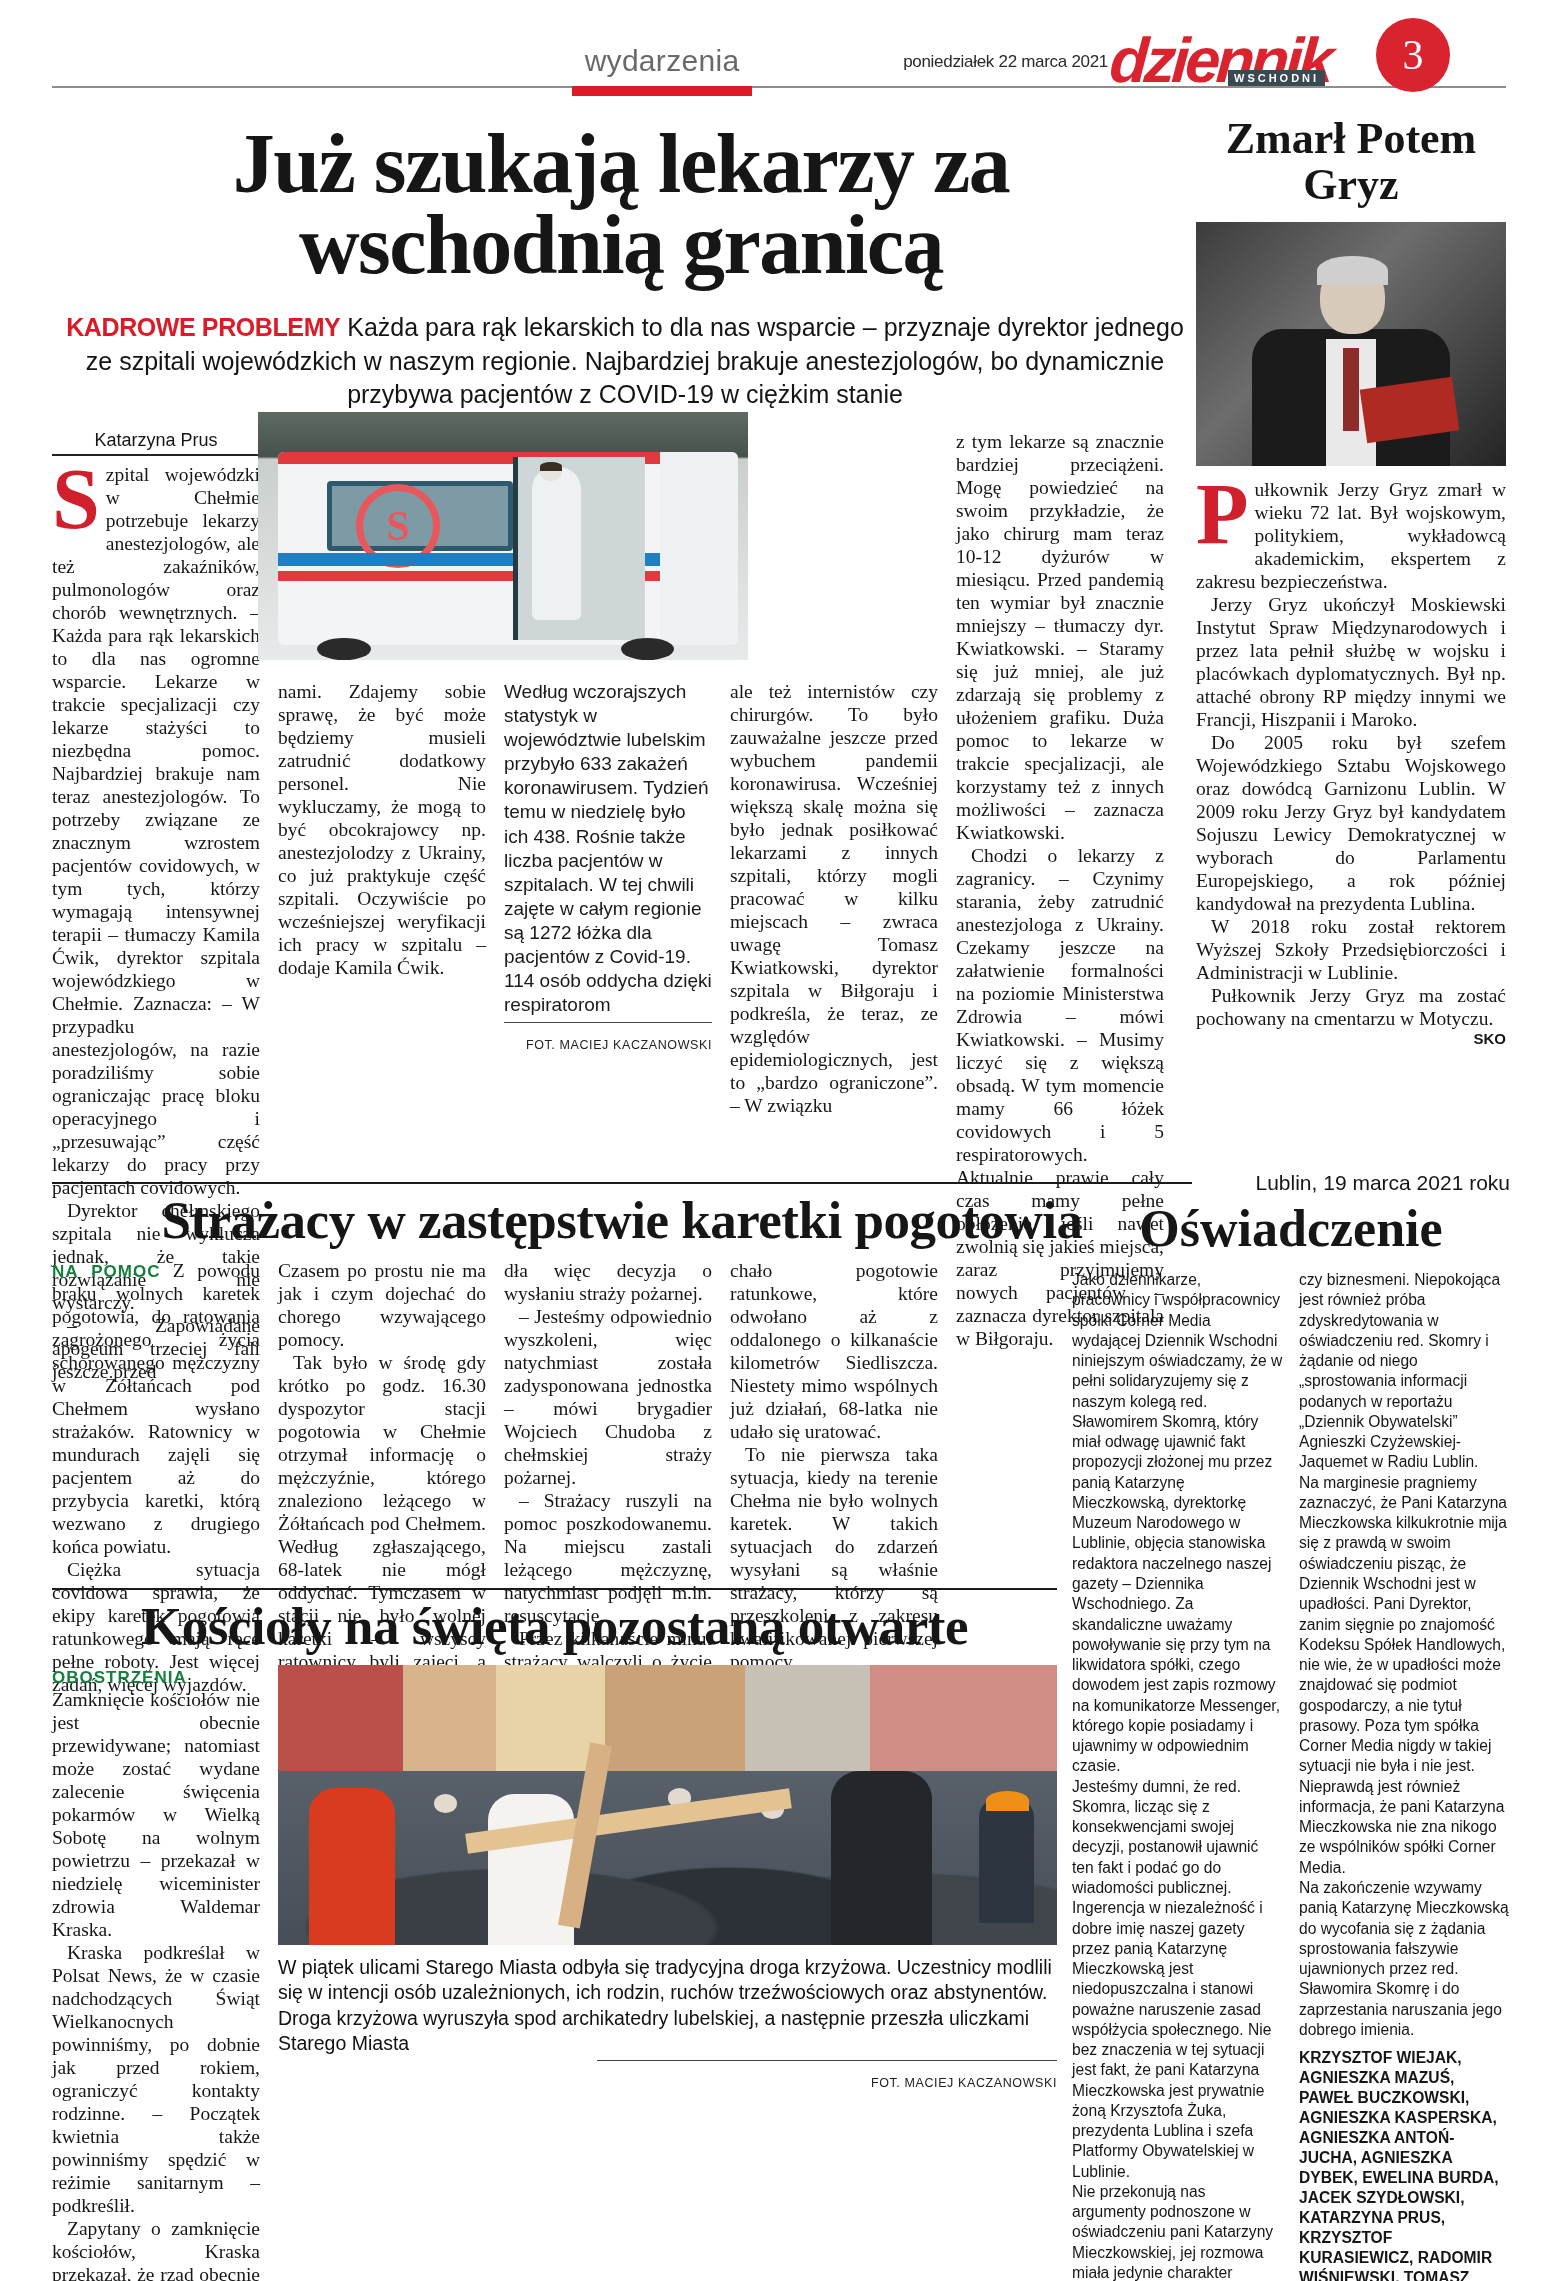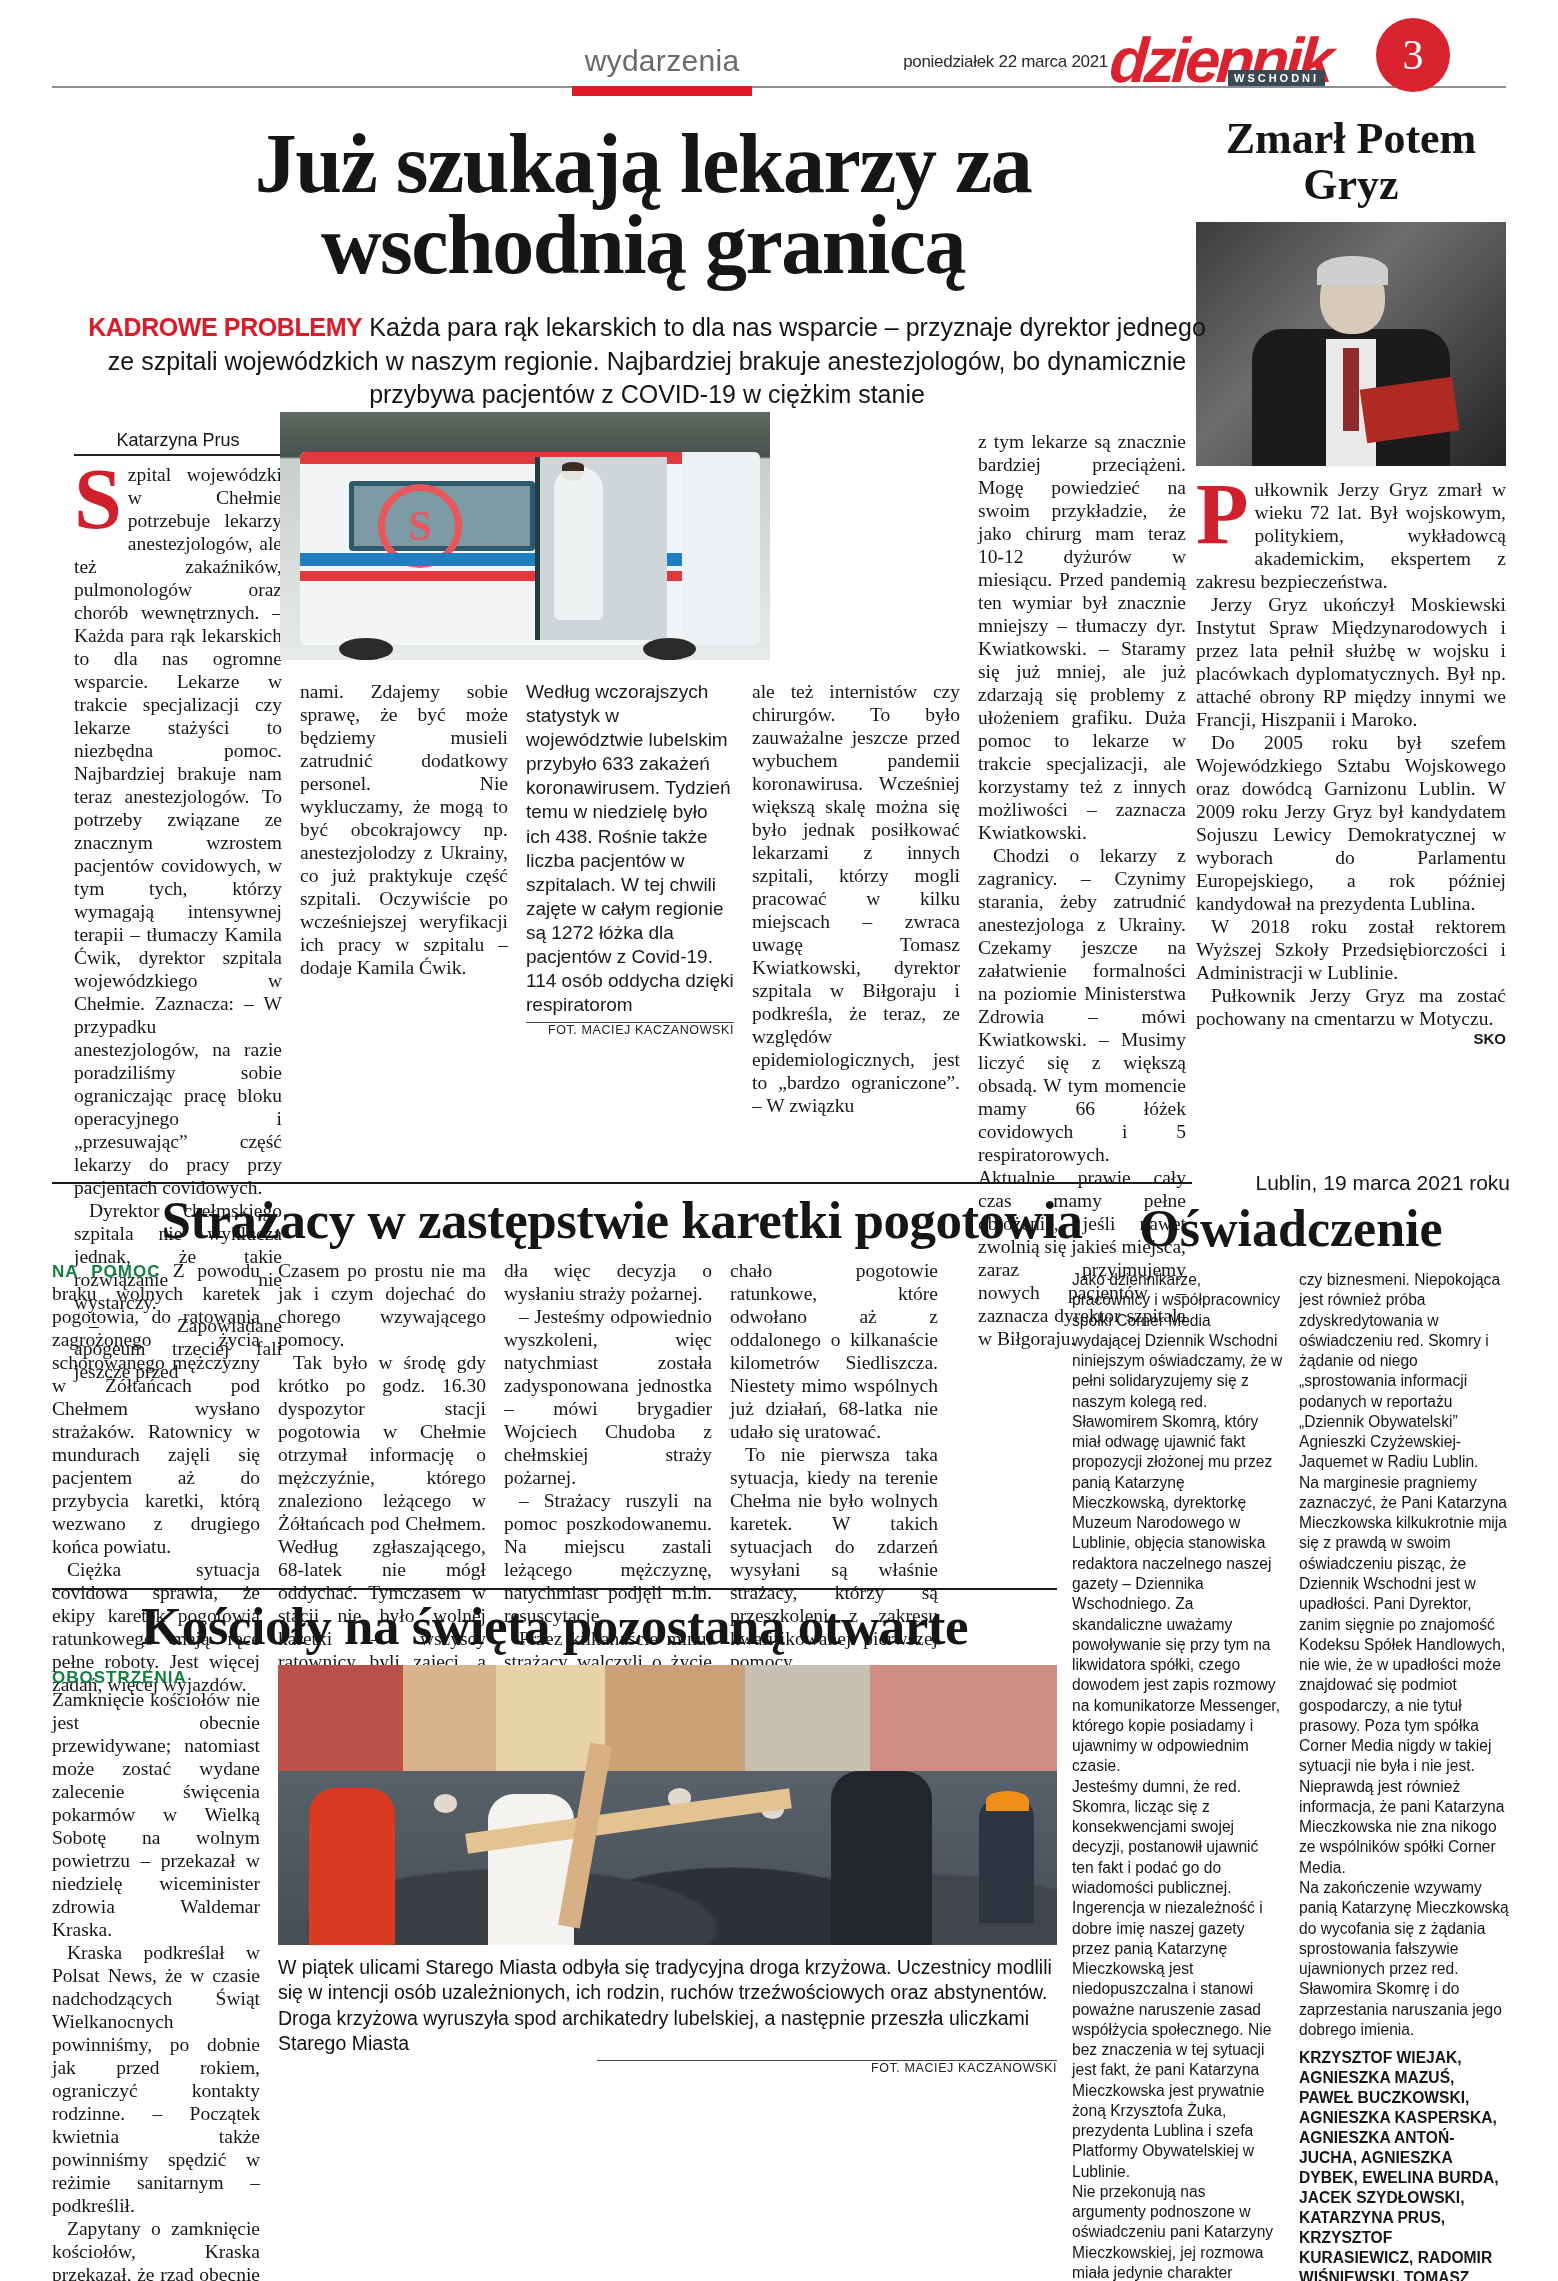--- a/index.html
+++ b/index.html
@@ -35,21 +35,21 @@
     font-family:"Liberation Sans", sans-serif;font-weight:bold;font-size:11px;
     letter-spacing:3px;padding:2px 6px;
   }
   .page-circle{
     position:absolute;right:0;top:-2px;width:74px;height:74px;border-radius:50%;
     background:#d9232e;color:#ffffff;display:flex;align-items:center;justify-content:center;
     font-family:"Liberation Serif", serif;font-size:42px;
   }
 
   
-  .lead-zone{position:relative;margin-left:22px;}
+  .lead-zone{position:relative;}
   .headline-main{
     width:1138px;
     font-family:"Liberation Serif", serif;font-weight:bold;
     font-size:84px;line-height:.96;text-align:center;letter-spacing:-1.5px;
     margin:16px 0 0 0;
   }
   .deck{
     width:1130px;margin:26px 0 0 8px;text-align:center;
     font-family:"Liberation Sans", sans-serif;font-size:25px;line-height:1.34;color:#141414;
   }
@@ -81,21 +81,21 @@
   .body p.noind{text-indent:0;}
   .dropcap::first-letter{
     float:left;font-size:86px;line-height:.76;font-weight:bold;color:#d0202c;
     padding:4px 6px 0 0;font-family:"Liberation Serif", serif;
   }
 
   
   .photo{position:relative;overflow:hidden;background:#dcdcdc;}
   .credit{
     font-family:"Liberation Sans", sans-serif;font-size:12.5px;letter-spacing:.6px;
-    text-align:right;color:#222;border-top:1px solid #444;padding-top:0;margin-top:4px;
+    text-align:right;color:#222;border-top:1px solid #444;padding-top:15px;margin-top:4px;
   }
   .statbox{
     font-family:"Liberation Sans", sans-serif;font-size:19px;line-height:1.27;color:#1a1a1a;
   }
 
   
   .sec-rule{border-top:2px solid #1a1a1a;margin:14px 0 0 0;}
   .headline-sec{
     font-family:"Liberation Serif", serif;font-weight:bold;font-size:53px;
     text-align:center;letter-spacing:-.5px;margin:10px 0 12px 0;line-height:1;

